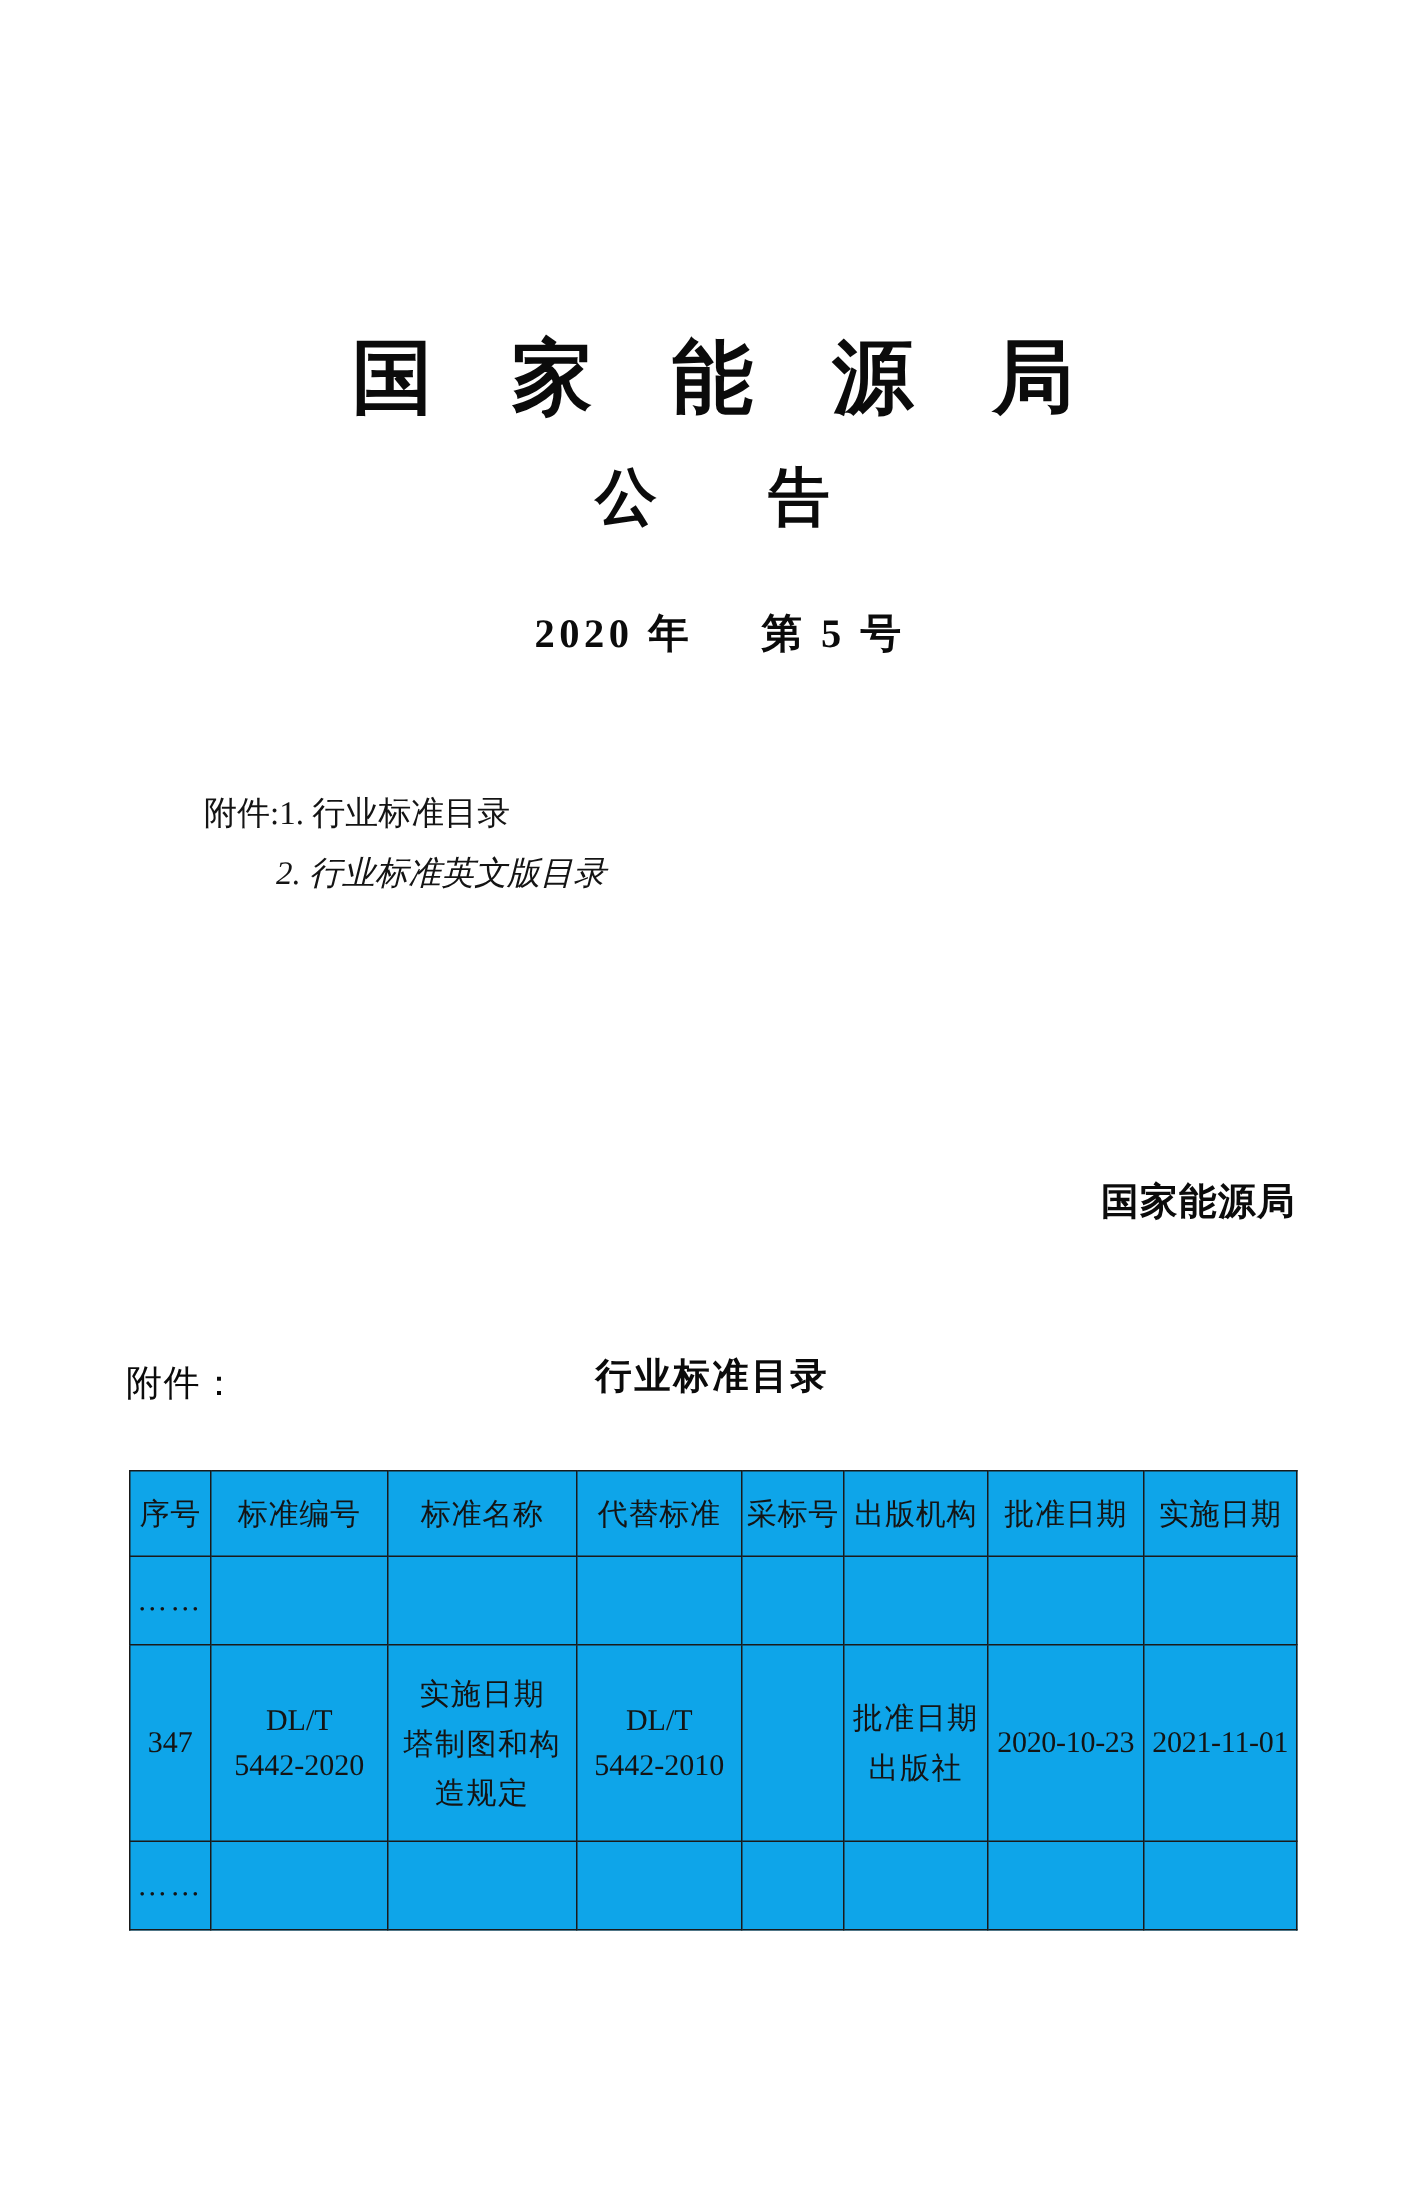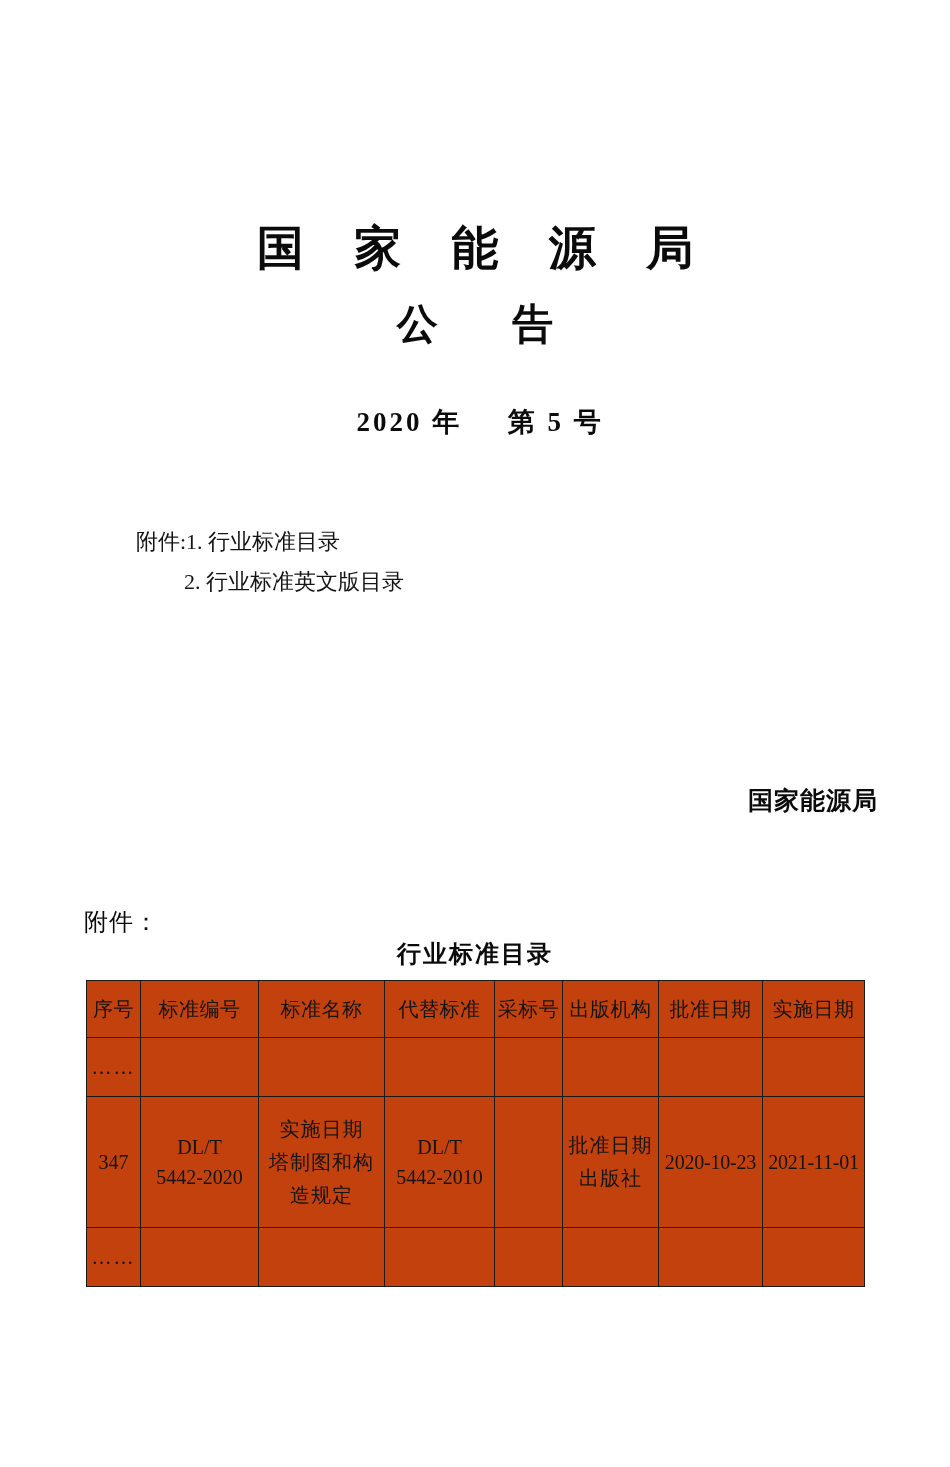--- a/index.html
+++ b/index.html
@@ -25,21 +25,21 @@
   
   .masthead {
     position: absolute;
     top: 222px;
     left: 0;
     right: 0;
     text-align: center;
   }
   .org-title {
     font-family: "DejaVu Sans", "Liberation Sans", sans-serif;
-    font-size: 47px;
+    font-size: 54px;
     font-weight: 700;
     letter-spacing: 17px;
     text-indent: 17px;
     line-height: 1.1;
     color: #0b0b0b;
   }
   .doc-kind {
     font-family: "DejaVu Sans", "Liberation Sans", sans-serif;
     font-size: 41px;
     font-weight: 700;
@@ -84,27 +84,27 @@
   .body-para .pline { display: block; white-space: nowrap; }
   .body-para .pline.first { padding-left: 52px; }
 
   .attach-list {
     margin-top: 4px;
     font-size: 22px;
     line-height: 40px;
     color: #141414;
   }
   .attach-list .a1 { padding-left: 52px; white-space: nowrap; }
-  .attach-list .a2 { padding-left: 100px; white-space: nowrap; }
+  .attach-list .a2 { padding-left: 100px; white-space: nowrap; font-style: italic; }
 
   
   .signature {
     position: absolute;
     top: 786px;
-    right: 72px;
+    right: 86px;
     text-align: center;
     font-weight: 700;
     color: #0b0b0b;
   }
   .sig-org {
     font-family: "DejaVu Sans", "Liberation Sans", sans-serif;
     font-size: 25px;
     letter-spacing: 1px;
     line-height: 1.2;
   }
@@ -123,40 +123,40 @@
     top: 906px;
     left: 84px;
     font-family: "DejaVu Sans", "Liberation Sans", sans-serif;
     font-size: 24px;
     font-weight: 400;
     letter-spacing: 1px;
     color: #0b0b0b;
   }
   .table-title {
     position: absolute;
-    top: 938px;
+    top: 901px;
     left: 0;
     right: 0;
     text-align: center;
     font-family: "DejaVu Sans", "Liberation Sans", sans-serif;
     font-size: 24px;
     font-weight: 700;
     letter-spacing: 2px;
     color: #0b0b0b;
   }
 
   
   .std-table {
     position: absolute;
     top: 980px;
     left: 86px;
     width: 778px;
     border-collapse: collapse;
     table-layout: fixed;
-    background: #c2410c;
+    background: #0ea5e9;
   }
   .std-table td, .std-table th {
     border: 1.6px solid #1a1a1a;
     text-align: center;
     vertical-align: middle;
     font-family: "Liberation Serif", "DejaVu Serif", serif;
     font-size: 20px;
     color: #141414;
     padding: 2px 2px;
   }

